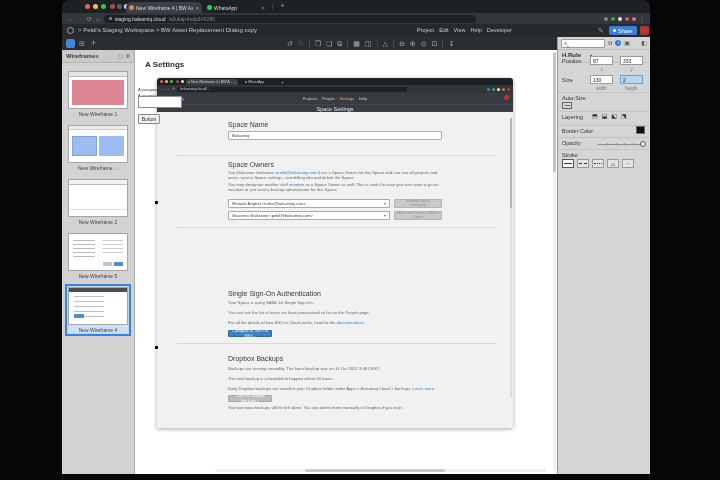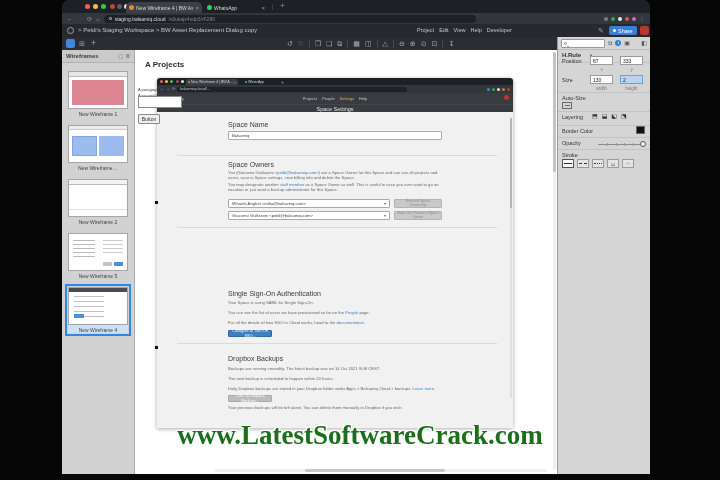--- a/index.html
+++ b/index.html
@@ -343,21 +343,21 @@
               <i class="ta"></i>
               <i class="tb"></i>
               <i class="tc"></i>
             </div>
             <div class="wflabel">New Wireframe 4</div>
           </div>
         </div>
     </div>
 
     <div class="canvas">
-      <div class="subtitle">A Projects</div>
+      <div class="subtitle">A Settings</div>
       <div class="pline p1">A paragraph of text</div>
       <div class="pline p2">A second line of text</div>
       <input class="cinput" style="">
       <div class="cbutton">Button</div>
       <span class="handle hd1"></span>
       <span class="handle hd2"></span>
 
       <div class="embedded">
         <div class="etabbar">
           <span class="etl r"></span>
@@ -520,14 +520,13 @@
           </span>
         <span class="stb">
             <span class="dot"></span>
           </span>
         <span class="stb shape">▭</span>
         <span class="stb shape">◠</span>
       </div>
     </div>
   </div>
 
-  <div class="watermark">www.LatestSoftwareCrack.com</div>
 </div>
 
 </body></html>

